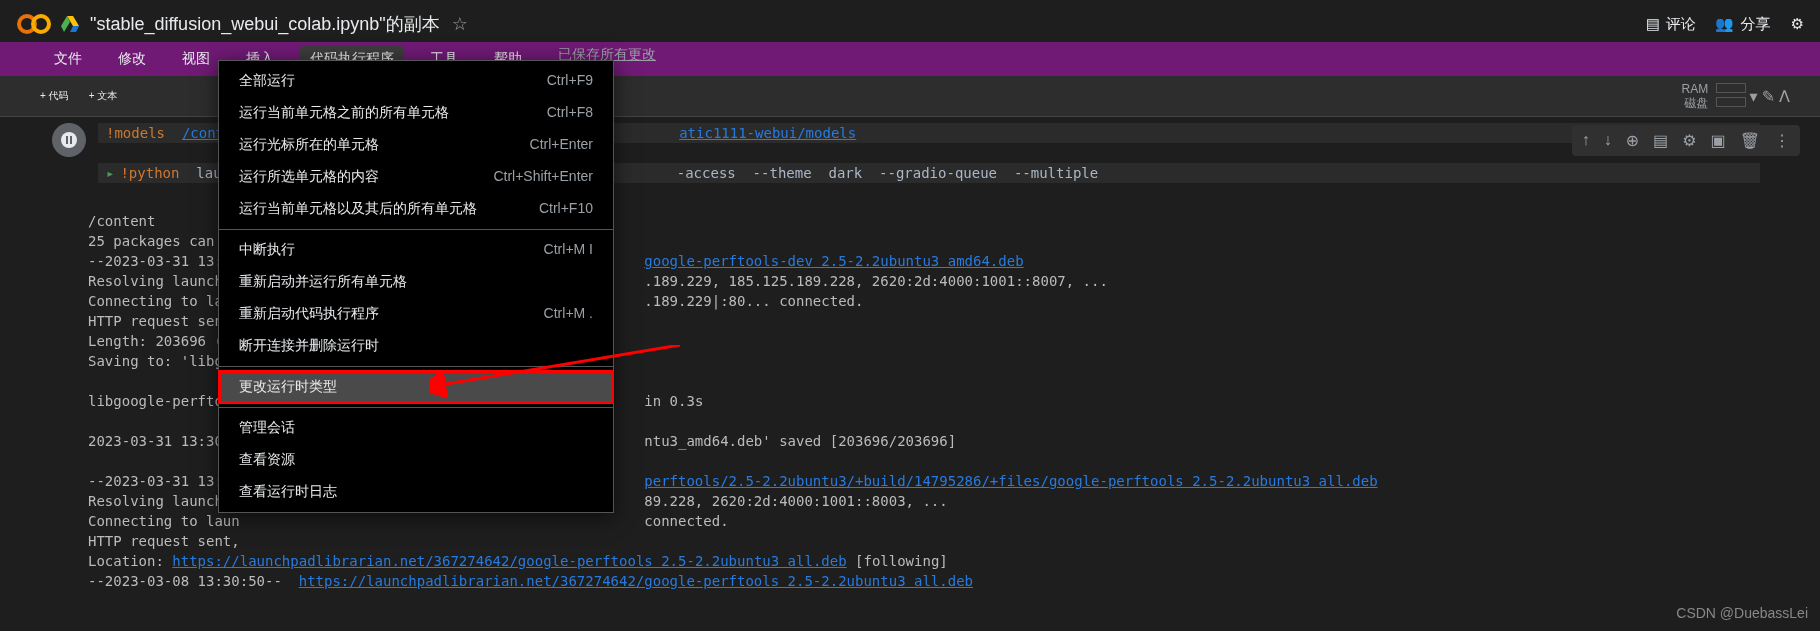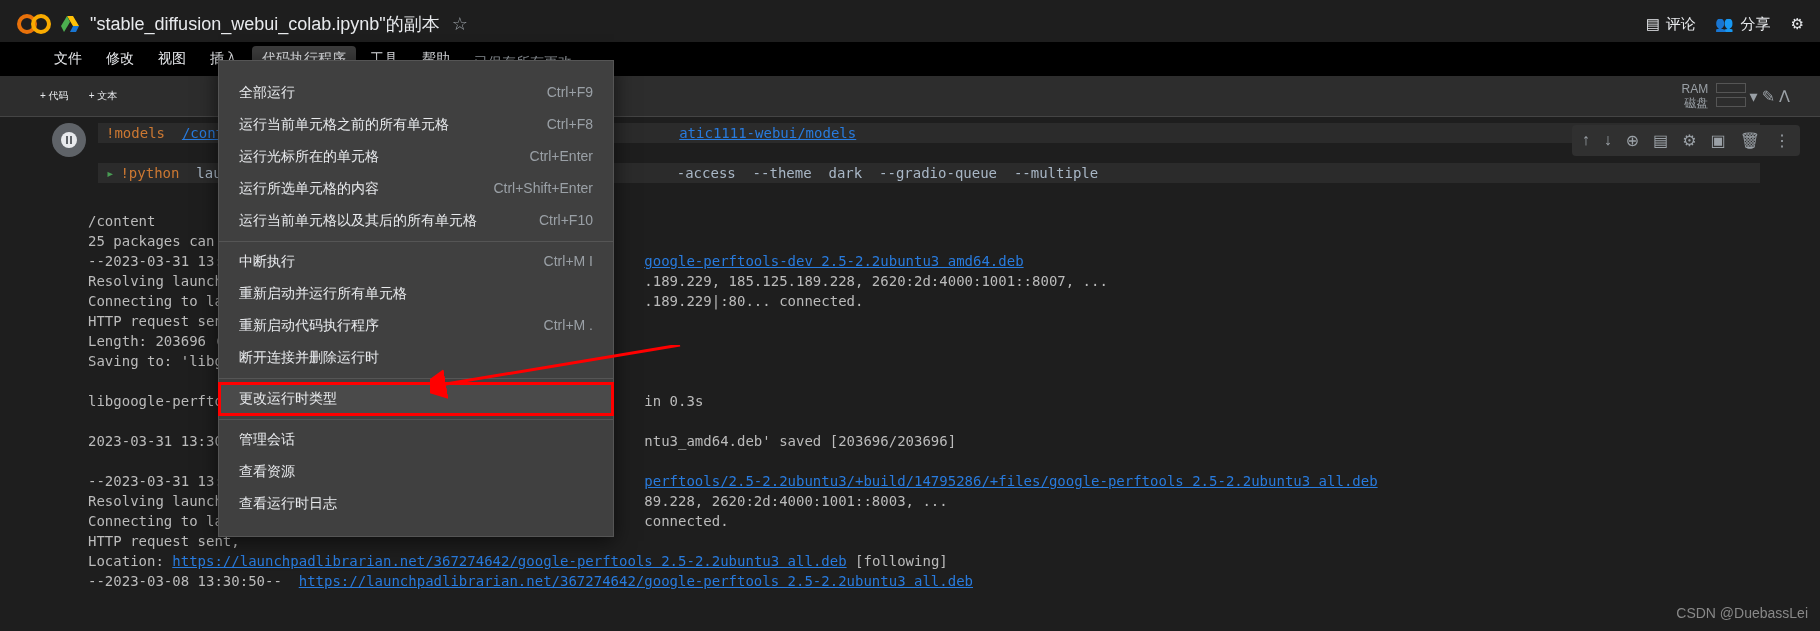--- a/index.html
+++ b/index.html
@@ -4,42 +4,42 @@
 <style>
 * { margin: 0; padding: 0; box-sizing: border-box; }
 body { font-family: Arial, "Microsoft YaHei", sans-serif; background: #1e1e1e; color: #e8eaed; width: 1820px; height: 631px; overflow: hidden; position: relative; }
 .header { display: flex; align-items: center; padding: 6px 16px 0 16px; background: #1e1e1e; }
 .logo { width: 36px; height: 36px; margin-right: 8px; }
 .drive-icon { width: 20px; height: 20px; margin-right: 10px; }
 .title { font-size: 18px; color: #e8eaed; font-weight: 400; }
 .star-btn { margin-left: 12px; color: #9aa0a6; font-size: 18px; cursor: pointer; }
 .header-right { margin-left: auto; display: flex; align-items: center; gap: 20px; }
 .header-btn { display: flex; align-items: center; gap: 6px; color: #e8eaed; font-size: 15px; cursor: pointer; }
-.menubar { display: flex; align-items: flex-end; padding: 4px 44px; gap: 4px; background: #000000; }
+.menubar { display: flex; align-items: flex-start; padding: 4px 44px; gap: 16px; background: #701a75; }
 .menu-item { padding: 4px 10px; color: #e8eaed; font-size: 14px; cursor: pointer; border-radius: 4px; }
 .menu-item.active { background: #3c3c3c; }
 .saved-msg { margin-left: 10px; color: #9aa0a6; font-size: 14px; text-decoration: underline; }
 .toolbar { display: flex; align-items: center; padding: 6px 30px; background: #2d2d2d; border-bottom: 1px solid #444; }
 .tb-btn { display: flex; align-items: center; gap: 4px; color: #e8eaed; font-size: 10px; padding: 4px 10px; cursor: pointer; }
 .tb-right { margin-left: auto; display: flex; align-items: center; gap: 4px; }
 .ram-box { text-align: right; font-size: 12px; color: #9aa0a6; line-height: 14px; }
 .ram-bar { display: inline-block; width: 30px; height: 10px; border: 1px solid #555; margin-left: 4px; }
 .content { display: flex; height: calc(100% - 108px); }
 .sidebar { width: 44px; background: #1e1e1e; }
 .main { flex: 1; position: relative; overflow: hidden; background: #1e1e1e; padding: 6px 60px 0 4px; }
 .cell-toolbar { position: absolute; right: 20px; top: 8px; display: flex; gap: 14px; background: #303030; padding: 6px 10px; border-radius: 4px; }
 .cell-toolbar span { cursor: pointer; color: #9aa0a6; }
 .run-btn { position: absolute; left: 8px; top: 6px; width: 34px; height: 34px; border-radius: 50%; background: #5f6368; display: flex; align-items: center; justify-content: center; cursor: pointer; }
 .code-area { margin-left: 50px; font-family: "Consolas", monospace; font-size: 14px; }
 .code-line { background: #2b2b2b; padding: 2px 8px; white-space: pre; color: #a9b7c6; }
 .code-line .cmd { color: #cc7832; }
 .link { color: #287bde; text-decoration: underline; }
 .output { margin-left: 40px; margin-top: 8px; font-family: "Consolas", monospace; font-size: 14px; color: #bbbbbb; white-space: pre; line-height: 20px; }
 .prompt { color: #499c54; margin-right: 6px; }
-.dropdown { position: absolute; left: 218px; top: 60px; width: 396px; background: #404040; border: 1px solid #555; box-shadow: 0 4px 20px rgba(0,0,0,0.6); z-index: 100; padding: 16px 0; }
+.dropdown { position: absolute; left: 218px; top: 60px; width: 396px; background: #000000; border: 1px solid #555; box-shadow: 0 4px 20px rgba(0,0,0,0.6); z-index: 100; padding: 4px 0; }
 .dd-item { display: flex; justify-content: space-between; padding: 7px 20px; color: #e8eaed; font-size: 14px; cursor: pointer; }
 .dd-item:hover, .dd-item.hl { background: #4a4a4a; }
 .dd-item.boxed { outline: 3px solid red; outline-offset: -2px; }
 .dd-sep { height: 1px; background: #555; margin: 4px 0; }
 .dd-short { color: #9aa0a6; }
 .arrow { position: absolute; left: 430px; top: 345px; z-index: 200; pointer-events: none; }
 .watermark { position: absolute; right: 12px; bottom: 10px; color: #888; font-size: 14px; }
 </style>
 </head>
 <body>

